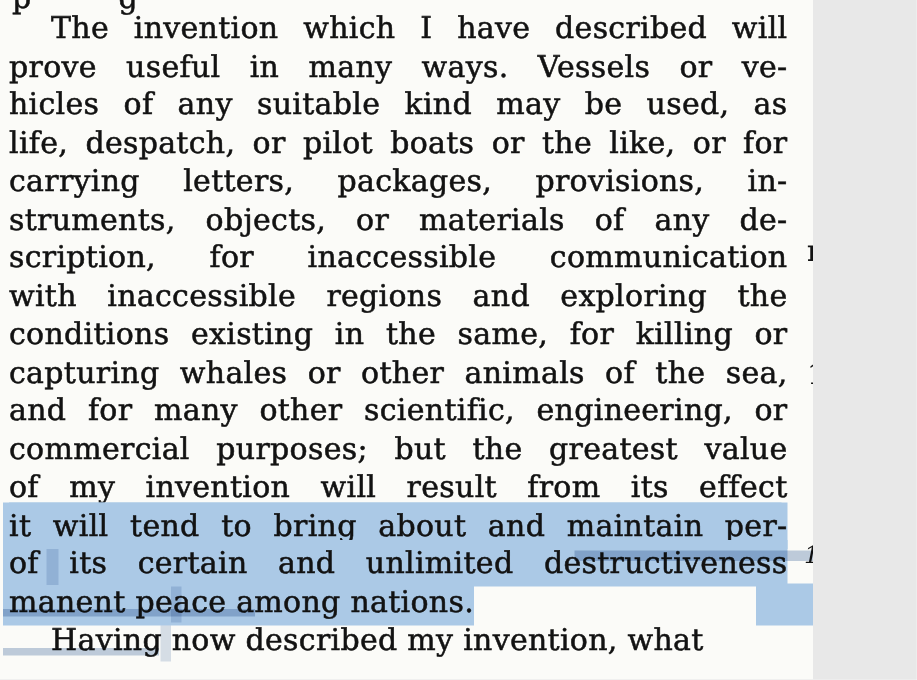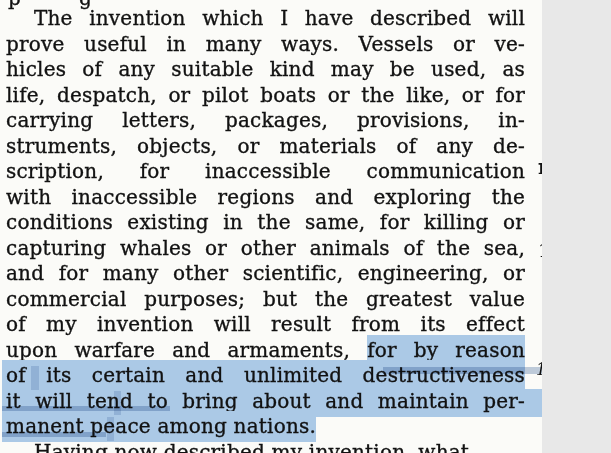--- a/index.html
+++ b/index.html
@@ -68,23 +68,22 @@
     <div class="line"><span>life, despatch, or pilot boats or the like, or for</span><span class="hl"></span></div>
     <div class="line"><span>carrying letters, packages, provisions, in-</span><span class="hl"></span></div>
     <div class="line"><span>struments, objects, or materials of any de-</span><span class="hl"></span></div>
     <div class="line"><span>scription, for inaccessible communication</span><span class="hl"></span></div>
     <div class="line"><span>with inaccessible regions and exploring the</span><span class="hl"></span></div>
     <div class="line"><span>conditions existing in the same, for killing or</span><span class="hl"></span></div>
     <div class="line"><span>capturing whales or other animals of the sea,</span><span class="hl"></span></div>
     <div class="line"><span>and for many other scientific, engineering, or</span><span class="hl"></span></div>
     <div class="line"><span>commercial purposes; but the greatest value</span><span class="hl"></span></div>
     <div class="line"><span>of my invention will result from its effect</span><span class="hl"></span></div>
-    <div class="line"><span>upon warfare and armaments, </span><span class="hl">for by reason</span></div>
+    <div class="line full"><span></span><span class="hl">it will tend to bring about and maintain per-</span></div>
     <div class="line full"><span></span><span class="hl">of its certain and unlimited destructiveness</span></div>
-    <div class="line full"><span></span><span class="hl">it will tend to bring about and maintain per-</span></div>
     <div class="line full no-just"><span></span><span class="hl">manent peace among nations.</span></div>
     <div class="line indent no-just"><span>Having now described my invention, what</span><span class="hl"></span></div>
   </div>
 
   <div class="sel-overlap bar-a"></div>
   <div class="sel-overlap bar-b"></div>
   <div class="sel-overlap bar-c"></div>
   <div class="sel-overlap sliv sliv-1"></div>
   <div class="sel-overlap sliv sliv-2"></div>
   <div class="sel-overlap sliv sliv-3"></div>

